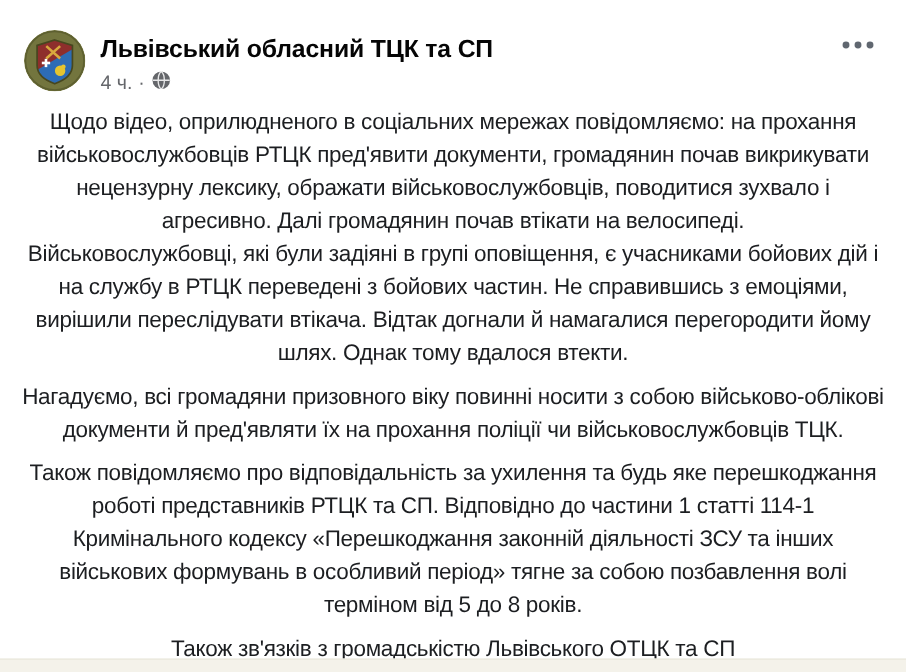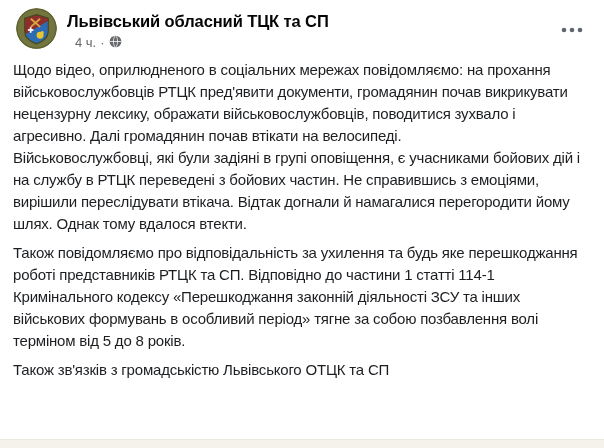--- a/index.html
+++ b/index.html
@@ -12,21 +12,21 @@
     width: 604px;
     height: 448px;
     background: #ffffff;
     overflow: hidden;
     font-family: "Liberation Sans", "DejaVu Sans", sans-serif;
   }
   .post-header {
     position: relative;
     display: flex;
     align-items: flex-start;
-    padding: 8px 16px 4px 16px;
+    padding: 20px 16px 4px 16px;
   }
   .avatar-wrap {
     width: 41px;
     height: 41px;
     flex: 0 0 41px;
     border-radius: 50%;
     overflow: hidden;
     cursor: pointer;
   }
   .header-text {
@@ -42,21 +42,20 @@
     cursor: pointer;
   }
   .meta-row {
     display: flex;
     align-items: center;
     gap: 4px;
     margin-top: 3px;
     font-size: 13px;
     color: #65676b;
     line-height: 15px;
-    margin-left: 8px;
   }
   .globe-icon {
     display: inline-block;
     margin-top: 1px;
   }
   .options-btn {
     position: absolute;
     right: 18px;
     top: 20px;
     width: 28px;
@@ -66,20 +65,21 @@
     justify-content: center;
     cursor: pointer;
     border-radius: 4px;
   }
   .post-body {
     padding: 4px 13px 0 13px;
     font-size: 15px;
     line-height: 22px;
     letter-spacing: -0.2px;
     color: #1c1e21;
+    text-align: center;
   }
   .para {
     margin: 0 0 7px 0;
     white-space: pre-line;
   }
   .image-strip {
     position: absolute;
     left: 0;
     right: 0;
     bottom: 0;
@@ -138,19 +138,20 @@
         <circle cx="11" cy="3" r="2.3" fill="#606770"></circle>
         <circle cx="19" cy="3" r="2.3" fill="#606770"></circle>
       </svg>
     </div>
 
   </div>
 
   <div class="post-body">
     <p class="para">Щодо відео, оприлюдненого в соціальних мережах повідомляємо: на прохання військовослужбовців РТЦК пред'явити документи, громадянин почав викрикувати нецензурну лексику, ображати військовослужбовців, поводитися зухвало і агресивно. Далі громадянин почав втікати на велосипеді.
 Військовослужбовці, які були задіяні в групі оповіщення, є учасниками бойових дій і на службу в РТЦК переведені з бойових частин. Не справившись з емоціями, вирішили переслідувати втікача. Відтак догнали й намагалися перегородити йому шлях. Однак тому вдалося втекти.</p>
+    <p class="para">Нагадуємо, всі громадяни призовного віку повинні носити з собою військово-облікові документи й пред'являти їх на прохання поліції чи військовослужбовців ТЦК.</p>
     <p class="para">Також повідомляємо про відповідальність за ухилення та будь яке перешкоджання роботі представників РТЦК та СП. Відповідно до частини 1 статті 114-1 Кримінального кодексу «Перешкоджання законній діяльності ЗСУ та інших військових формувань в особливий період» тягне за собою позбавлення волі терміном від 5 до 8 років.</p>
     <p class="para">Також зв'язків з громадськістю Львівського ОТЦК та СП</p>
   </div>
 
   <div class="image-strip"></div>
 
 </div>
 
 </body></html>

